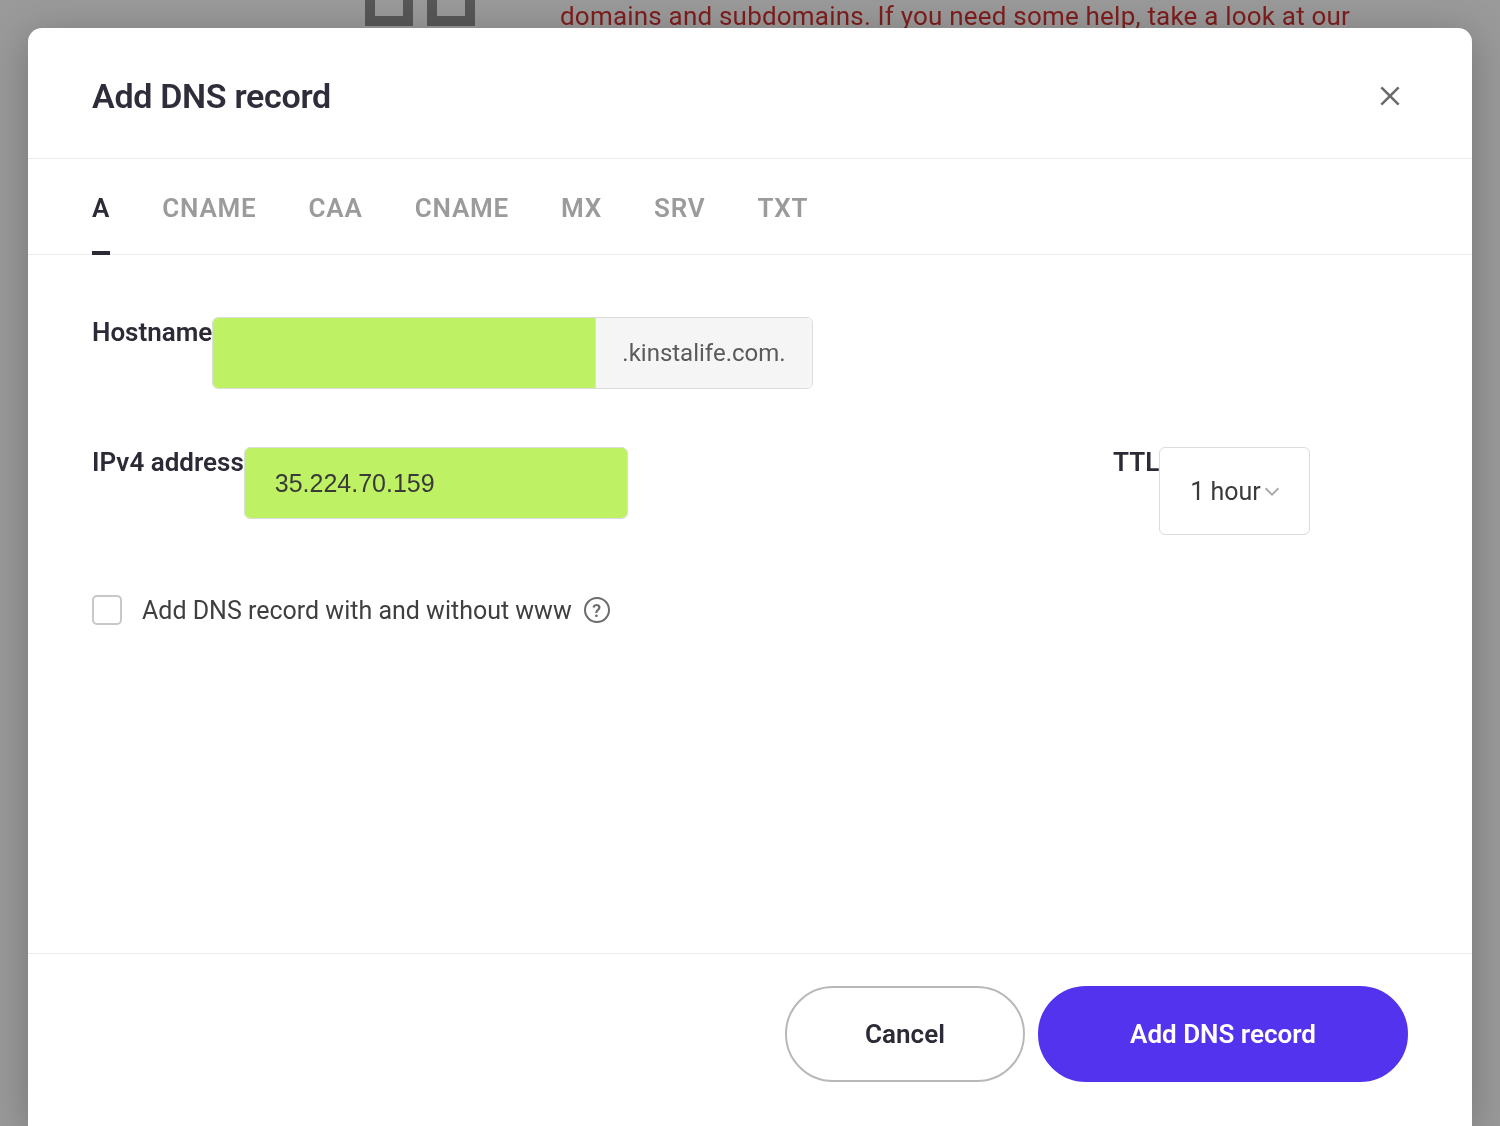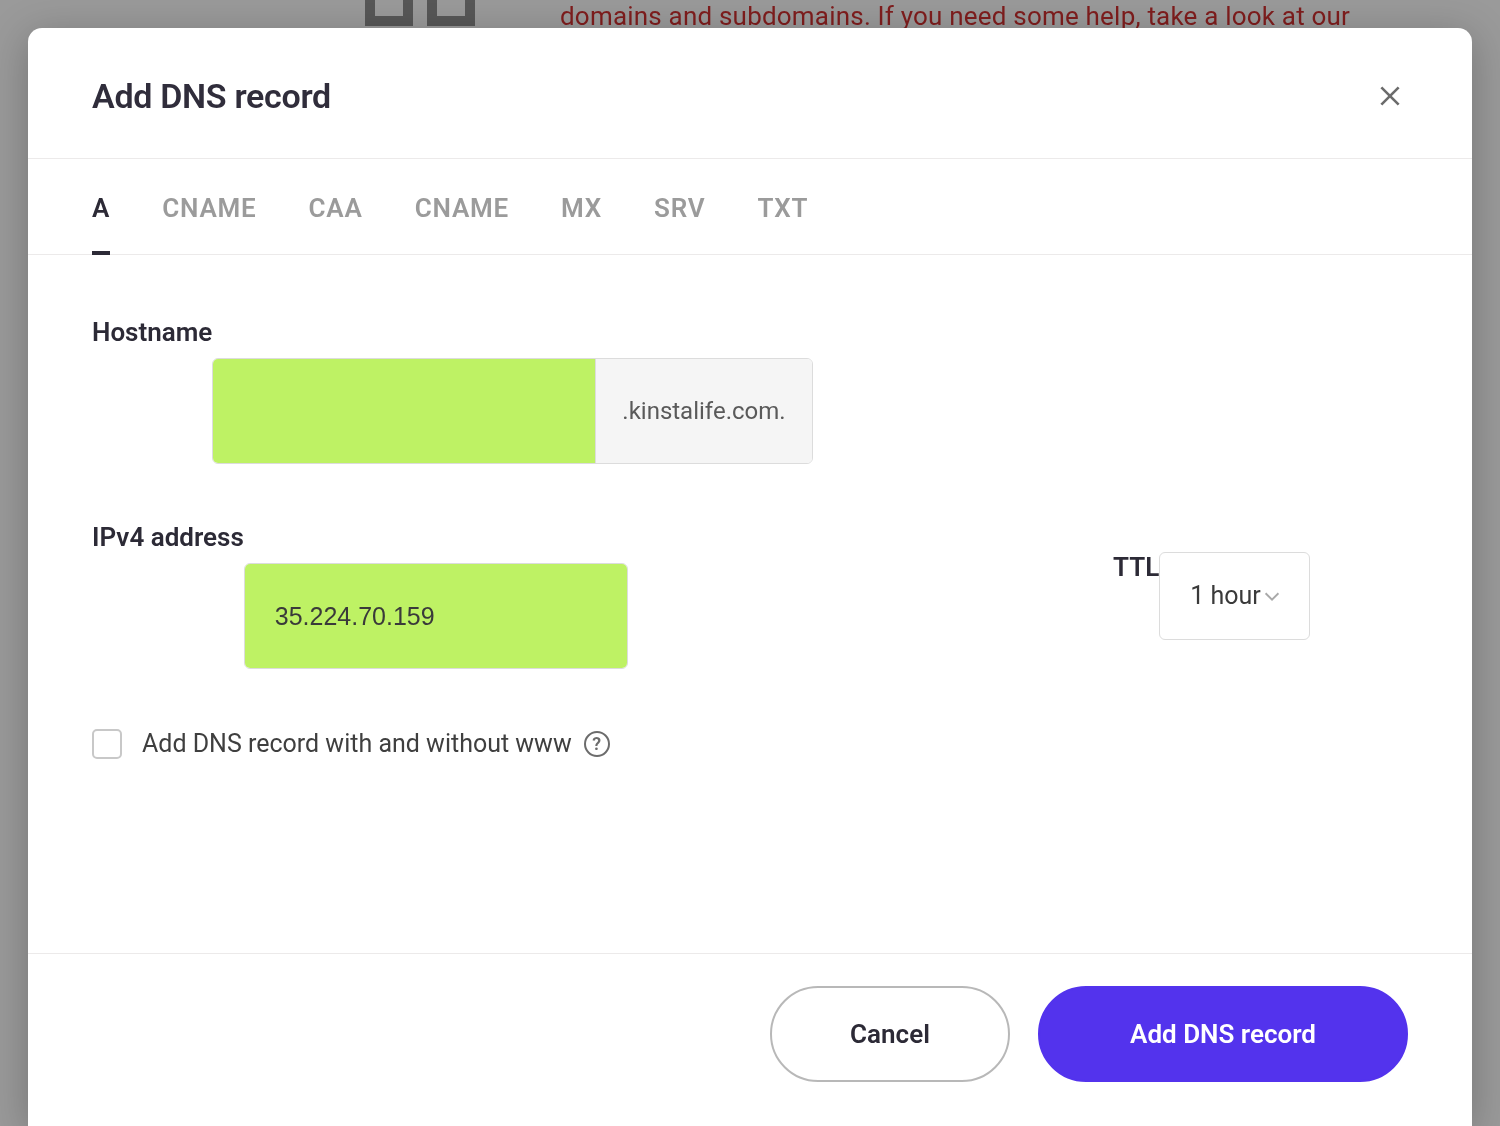--- a/index.html
+++ b/index.html
@@ -88,38 +88,37 @@
     letter-spacing: 0.8px;
   }
   .tab.active {
     color: #2c2a36;
     border-bottom-color: #2c2a36;
   }
   .modal-body {
     padding: 62px 64px 40px 64px;
     flex: 1;
   }
-  .field-row { display: flex; gap: 58px; align-items: center; }
+  .field-row { display: flex; gap: 58px; }
   .field { display: flex; flex-direction: row; }
   .field.full { width: 100%; }
   .field.grow { flex: 1; }
   .field.ttl { width: 295px; }
   .field-label {
     font-size: 26px;
     font-weight: 600;
     color: #2c2a36;
     margin-bottom: 22px;
   }
   .input-wrap {
     display: flex;
     border: 1.5px solid #dcdcdc;
     border-radius: 6px;
     overflow: hidden;
-    height: 106px;
-    margin-top: 41px;
+    height: 72px;
   }
   .text-input {
     flex: 1;
     border: none;
     outline: none;
     font-size: 25px;
     padding: 0 30px;
     color: #3a3a3a;
     background: #bef264;
   }
@@ -141,21 +140,21 @@
     padding: 0 26px 0 30px;
     cursor: pointer;
     justify-content: space-between;
   }
   .select-value { font-size: 25px; color: #3a3a3a; }
   .select-wrap svg { width: 22px; height: 22px; stroke: #a9a9a9; stroke-width: 2; fill: none; }
   .row2 { margin-top: 58px; }
   .checkbox-row {
     margin-top: 60px;
     display: flex;
-    align-items: flex-start;
+    align-items: center;
     gap: 20px;
   }
   .checkbox {
     width: 30px;
     height: 30px;
     border: 2px solid #c8c8c8;
     border-radius: 5px;
     cursor: pointer;
     flex-shrink: 0;
   }
@@ -176,21 +175,21 @@
     justify-content: center;
     font-size: 18px;
     color: #6c6c6c;
     font-weight: 600;
   }
   .modal-footer {
     border-top: 1px solid #eceaea;
     padding: 32px 64px 44px 64px;
     display: flex;
     justify-content: flex-end;
-    gap: 28px;
+    gap: 13px;
   }
   .btn {
     height: 96px;
     border-radius: 48px;
     font-size: 26px;
     font-weight: 600;
     padding: 0 50px;
     cursor: pointer;
     display: inline-flex;
     align-items: center;

